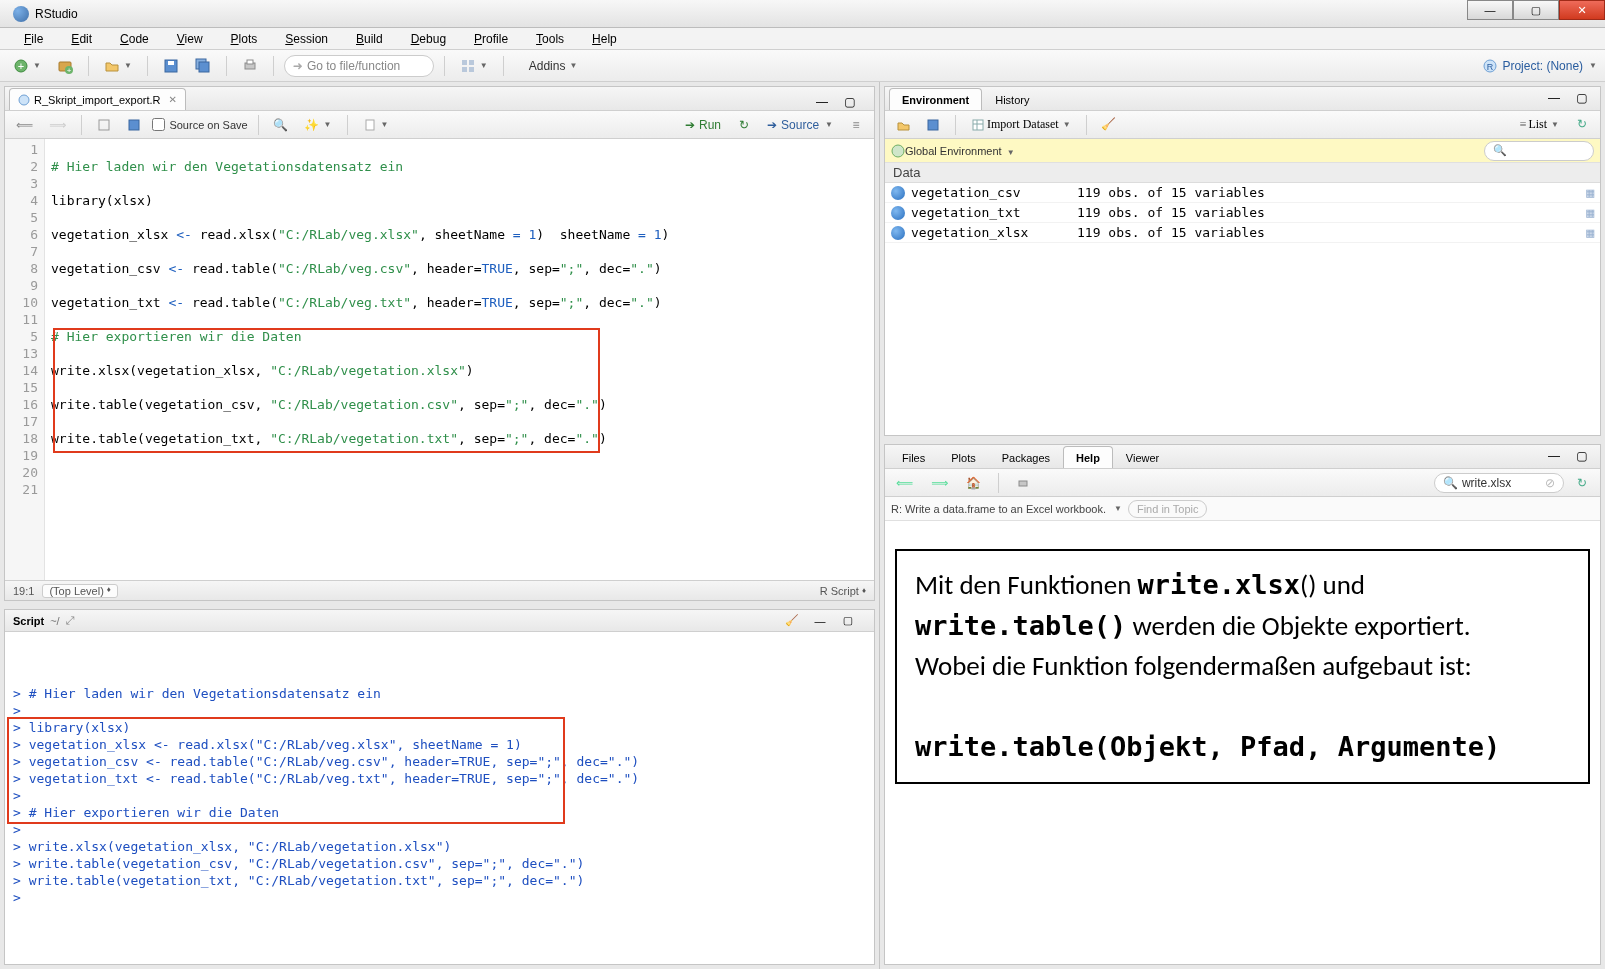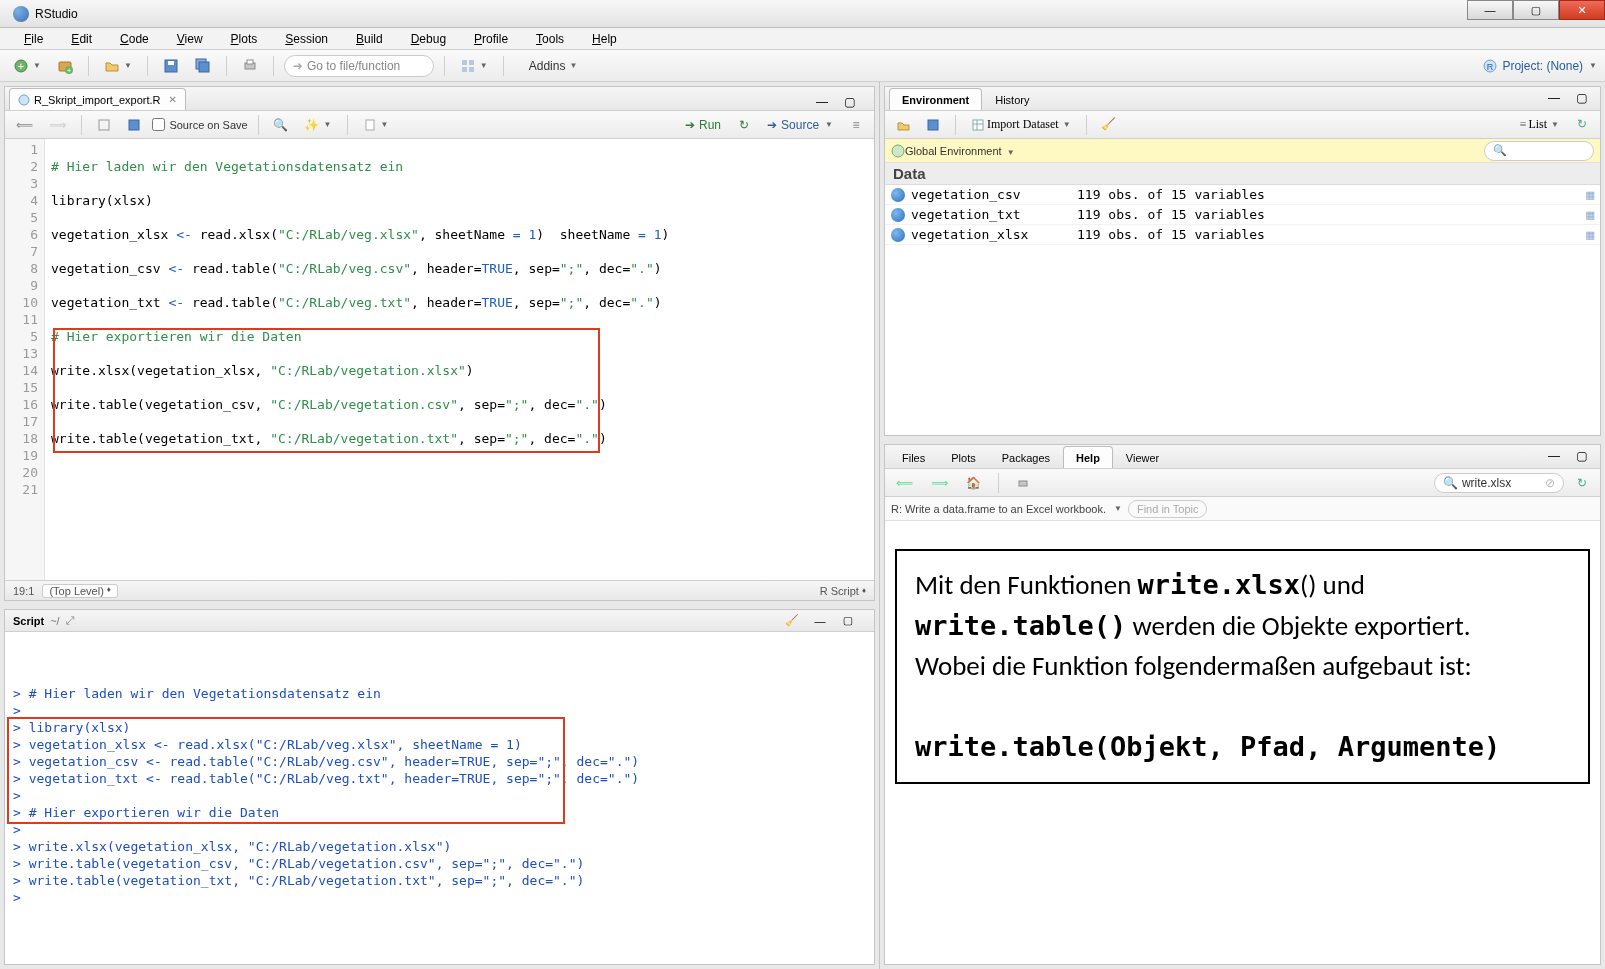--- a/index.html
+++ b/index.html
@@ -129,21 +129,21 @@
   
   .pane-env{height:350px;}
   .tabstrip2{height:24px;background:linear-gradient(#f6f6f6,#e8e8e8);border-bottom:1px solid #cfcfcf;display:flex;align-items:flex-end;padding-left:4px;gap:0;}
   .tab2{height:22px;padding:0 12px;display:flex;align-items:center;font-size:11px;border:1px solid transparent;border-bottom:none;}
   .tab2.active{background:#fdfdfd;border-color:#bcbcbc;border-radius:4px 4px 0 0;font-weight:bold;}
   .pane-min{margin-left:auto;display:flex;gap:4px;padding-right:6px;}
   .env-tools{height:28px;background:linear-gradient(#fafafa,#ececec);border-bottom:1px solid #cfcfcf;display:flex;align-items:center;padding:0 6px;gap:6px;font-family:Liberation Serif, serif;}
   .env-scope{height:24px;background:#fef9c3;border-bottom:1px solid #e0e0e0;display:flex;align-items:center;padding:0 6px;font-size:11px;color:#333;}
   .env-search{margin-left:auto;}
   .searchbox{height:20px;border:1px solid #ccc;border-radius:10px;background:#fff;padding:0 8px;min-width:110px;color:#aaa;display:flex;align-items:center;}
-  .data-head{background:#ededed;color:#444;font-weight:bold;font-size:15px;padding:2px 8px;border-bottom:1px solid #dcdcdc;}
+  .data-head{background:#ededed;color:#444;font-weight:normal;font-size:13px;padding:2px 8px;border-bottom:1px solid #dcdcdc;}
   .data-body{font-family:Consolas,monospace;font-size:13px;}
   .data-row{display:flex;align-items:center;height:20px;padding:0 6px;gap:6px;border-bottom:1px solid #f2f2f2;}
   .data-row .blue-dot{width:14px;height:14px;border-radius:50%;background:radial-gradient(circle at 35% 35%,#7fb8f0,#2a6fbf);flex:none;}
   .data-row .nm{width:160px;color:#000;}
   .data-row .ds{color:#000;}
   .data-row .grid-ic{margin-left:auto;color:#9bb3d2;}
   
   .pane-help{flex:1;}
   .help-tools{height:28px;background:linear-gradient(#fafafa,#ececec);border-bottom:1px solid #cfcfcf;display:flex;align-items:center;padding:0 6px;gap:8px;}
   .help-sub{height:24px;background:#fafafa;border-bottom:1px solid #e0e0e0;display:flex;align-items:center;padding:0 6px;gap:6px;font-size:11px;color:#444;}

